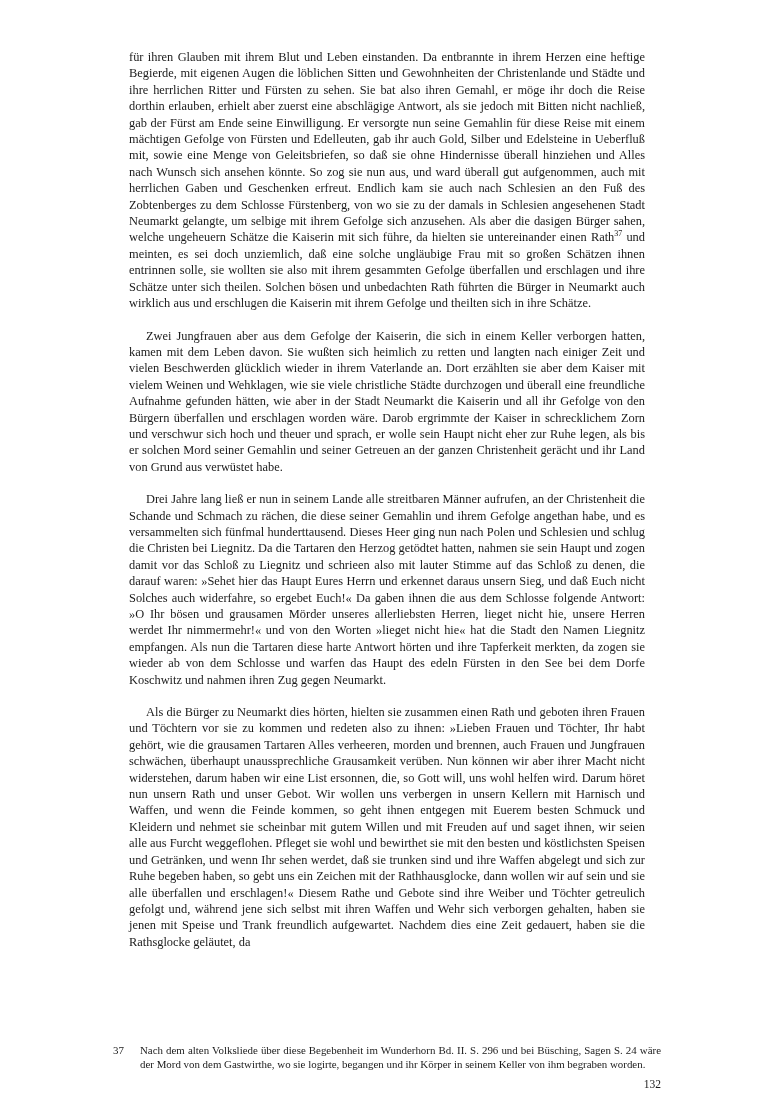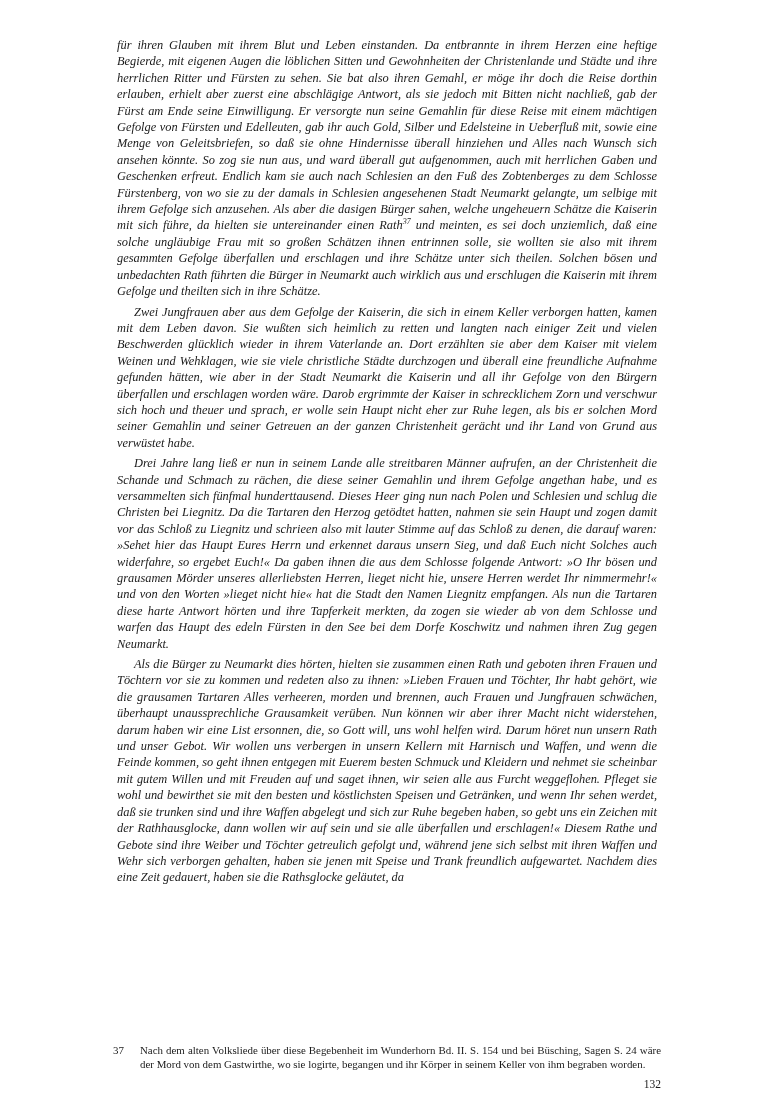--- a/index.html
+++ b/index.html
@@ -26,23 +26,22 @@
     }
     .text-block {
       width: 548px;
       text-align: justify;
       font-size: 12.4px;
       line-height: 16.4px;
       hyphens: auto;
       -webkit-hyphens: auto;
     }
     .text-block p {
-      margin: 4px;
+      margin: 16px;
       padding: 0;
-      font-style: italic;
     }
     .text-block p.indent {
       text-indent: 17px;
     }
     sup.fnref {
       font-size: 8px;
       line-height: 0;
       vertical-align: super;
     }
     .footnote {
@@ -77,18 +76,18 @@
 
   <div class="text-block">
     <p class="para"><span>für ihren Glauben mit ihrem Blut und Leben einstanden. Da entbrannte in ihrem Herzen eine heftige Begierde, mit eigenen Augen die löblichen Sitten und Gewohnheiten der Christenlande und Städte und ihre herrlichen Ritter und Fürsten zu sehen. Sie bat also ihren Gemahl, er möge ihr doch die Reise dorthin erlauben, erhielt aber zuerst eine abschlägige Antwort, als sie jedoch mit Bitten nicht nachließ, gab der Fürst am Ende seine Einwilligung. Er versorgte nun seine Gemahlin für diese Reise mit einem mächtigen Gefolge von Fürsten und Edelleuten, gab ihr auch Gold, Silber und Edelsteine in Ueberfluß mit, sowie eine Menge von Geleitsbriefen, so daß sie ohne Hindernisse überall hinziehen und Alles nach Wunsch sich ansehen könnte. So zog sie nun aus, und ward überall gut aufgenommen, auch mit herrlichen Gaben und Geschenken erfreut. Endlich kam sie auch nach Schlesien an den Fuß des Zobtenberges zu dem Schlosse Fürstenberg, von wo sie zu der damals in Schlesien angesehenen Stadt Neumarkt gelangte, um selbige mit ihrem Gefolge sich anzusehen. Als aber die dasigen Bürger sahen, welche ungeheuern Schätze die Kaiserin mit sich führe, da hielten sie untereinander einen Rath</span><sup class="fnref">37</sup><span> und meinten, es sei doch unziemlich, daß eine solche ungläubige Frau mit so großen Schätzen ihnen entrinnen solle, sie wollten sie also mit ihrem gesammten Gefolge überfallen und erschlagen und ihre Schätze unter sich theilen. Solchen bösen und unbedachten Rath führten die Bürger in Neumarkt auch wirklich aus und erschlugen die Kaiserin mit ihrem Gefolge und theilten sich in ihre Schätze.</span></p>
     <p class="para indent">Zwei Jungfrauen aber aus dem Gefolge der Kaiserin, die sich in einem Keller verborgen hatten, kamen mit dem Leben davon. Sie wußten sich heimlich zu retten und langten nach einiger Zeit und vielen Beschwerden glücklich wieder in ihrem Vaterlande an. Dort erzählten sie aber dem Kaiser mit vielem Weinen und Wehklagen, wie sie viele christliche Städte durchzogen und überall eine freundliche Aufnahme gefunden hätten, wie aber in der Stadt Neumarkt die Kaiserin und all ihr Gefolge von den Bürgern überfallen und erschlagen worden wäre. Darob ergrimmte der Kaiser in schrecklichem Zorn und verschwur sich hoch und theuer und sprach, er wolle sein Haupt nicht eher zur Ruhe legen, als bis er solchen Mord seiner Gemahlin und seiner Getreuen an der ganzen Christenheit gerächt und ihr Land von Grund aus verwüstet habe.</p>
     <p class="para indent">Drei Jahre lang ließ er nun in seinem Lande alle streitbaren Männer aufrufen, an der Christenheit die Schande und Schmach zu rächen, die diese seiner Gemahlin und ihrem Gefolge angethan habe, und es versammelten sich fünfmal hunderttausend. Dieses Heer ging nun nach Polen und Schlesien und schlug die Christen bei Liegnitz. Da die Tartaren den Herzog getödtet hatten, nahmen sie sein Haupt und zogen damit vor das Schloß zu Liegnitz und schrieen also mit lauter Stimme auf das Schloß zu denen, die darauf waren: »Sehet hier das Haupt Eures Herrn und erkennet daraus unsern Sieg, und daß Euch nicht Solches auch widerfahre, so ergebet Euch!« Da gaben ihnen die aus dem Schlosse folgende Antwort: »O Ihr bösen und grausamen Mörder unseres allerliebsten Herren, lieget nicht hie, unsere Herren werdet Ihr nimmermehr!« und von den Worten »lieget nicht hie« hat die Stadt den Namen Liegnitz empfangen. Als nun die Tartaren diese harte Antwort hörten und ihre Tapferkeit merkten, da zogen sie wieder ab von dem Schlosse und warfen das Haupt des edeln Fürsten in den See bei dem Dorfe Koschwitz und nahmen ihren Zug gegen Neumarkt.</p>
     <p class="para indent">Als die Bürger zu Neumarkt dies hörten, hielten sie zusammen einen Rath und geboten ihren Frauen und Töchtern vor sie zu kommen und redeten also zu ihnen: »Lieben Frauen und Töchter, Ihr habt gehört, wie die grausamen Tartaren Alles verheeren, morden und brennen, auch Frauen und Jungfrauen schwächen, überhaupt unaussprechliche Grausamkeit verüben. Nun können wir aber ihrer Macht nicht widerstehen, darum haben wir eine List ersonnen, die, so Gott will, uns wohl helfen wird. Darum höret nun unsern Rath und unser Gebot. Wir wollen uns verbergen in unsern Kellern mit Harnisch und Waffen, und wenn die Feinde kommen, so geht ihnen entgegen mit Euerem besten Schmuck und Kleidern und nehmet sie scheinbar mit gutem Willen und mit Freuden auf und saget ihnen, wir seien alle aus Furcht weggeflohen. Pfleget sie wohl und bewirthet sie mit den besten und köstlichsten Speisen und Getränken, und wenn Ihr sehen werdet, daß sie trunken sind und ihre Waffen abgelegt und sich zur Ruhe begeben haben, so gebt uns ein Zeichen mit der Rathhausglocke, dann wollen wir auf sein und sie alle überfallen und erschlagen!« Diesem Rathe und Gebote sind ihre Weiber und Töchter getreulich gefolgt und, während jene sich selbst mit ihren Waffen und Wehr sich verborgen gehalten, haben sie jenen mit Speise und Trank freundlich aufgewartet. Nachdem dies eine Zeit gedauert, haben sie die Rathsglocke geläutet, da</p>
   </div>
 
   <div class="footnote">
     <span class="fn-marker">37</span>
-    <span class="fn-text">Nach dem alten Volksliede über diese Begebenheit im Wunderhorn Bd. II. S. 154 und bei Büsching, Sagen S. 24 wäre der Mord von dem Gastwirthe, wo sie logirte, begangen und ihr Körper in seinem Keller von ihm begraben worden.</span>
+    <span class="fn-text">Nach dem alten Volksliede über diese Begebenheit im Wunderhorn Bd. II. S. 296 und bei Büsching, Sagen S. 24 wäre der Mord von dem Gastwirthe, wo sie logirte, begangen und ihr Körper in seinem Keller von ihm begraben worden.</span>
   </div>
 
   <div class="page-number">132</div>
 
 </div>
 
 </body></html>

